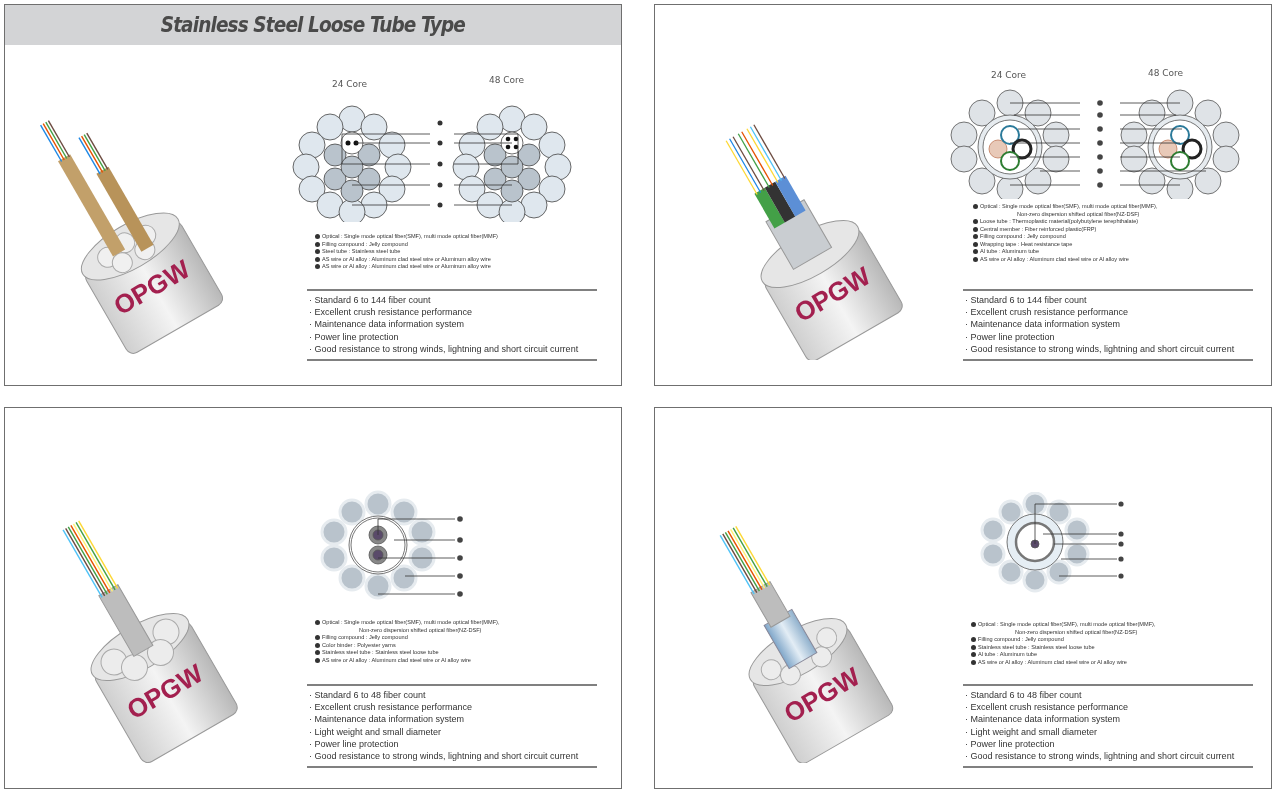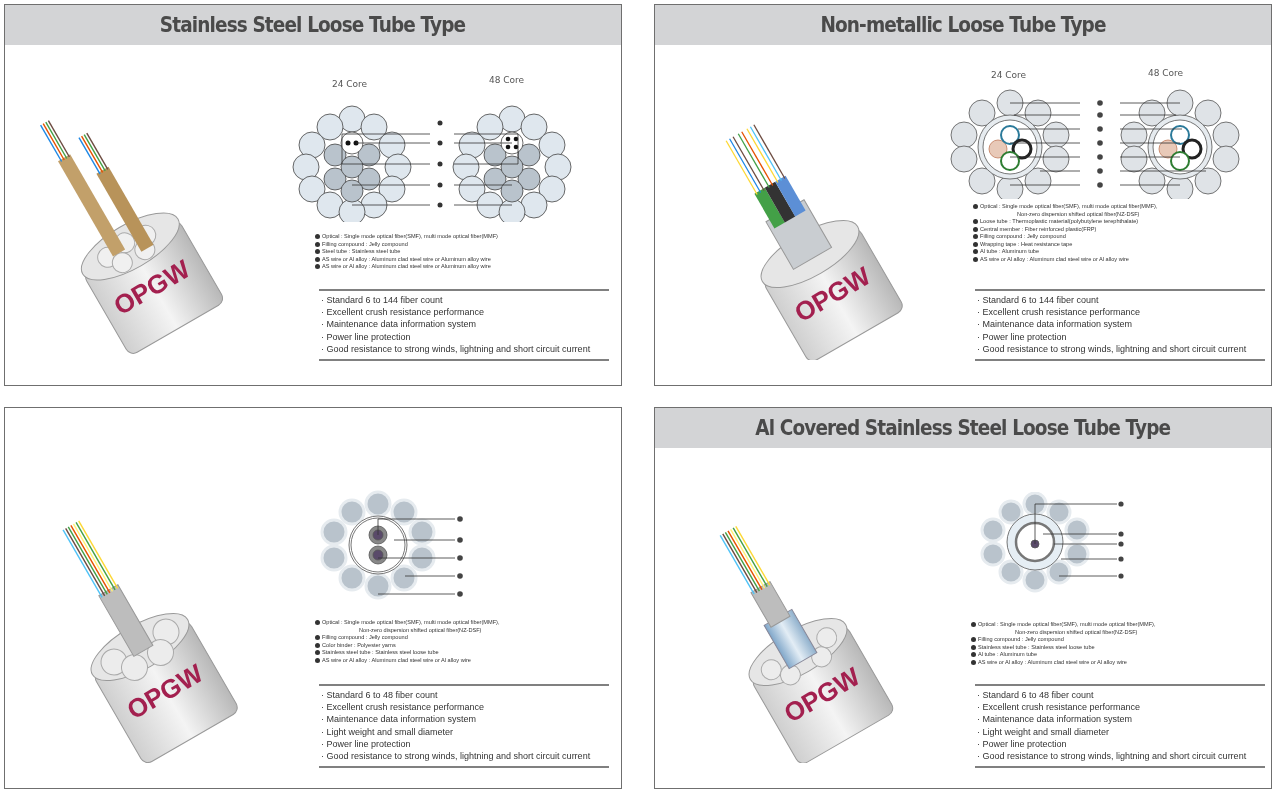--- a/index.html
+++ b/index.html
@@ -5,33 +5,33 @@
   * { box-sizing: border-box; margin: 0; padding: 0; }
   html, body { width: 1275px; height: 794px; background: #ffffff; overflow: hidden; }
   body { position: relative; font-family: "Liberation Sans", sans-serif; color: #222; }
 
   .panel { position: absolute; width: 618px; height: 382px; border: 1px solid #6f6f6f; background: #fff; }
   .panel.p0 { left: 4px;   top: 4px; }
   .panel.p1 { left: 654px; top: 4px; }
   .panel.p2 { left: 4px;   top: 407px; }
   .panel.p3 { left: 654px; top: 407px; }
 
-  .panel-header { height: 40px; background: #d3d4d6; display: flex; align-items: center; justify-content: center; }
+  .panel-header { height: 40px; background: #d3d4d6; display: flex; align-items: center; justify-content: center; font-style: italic; }
   .panel-title { font-family: "DejaVu Sans", sans-serif; font-size: 21px; color: #4a4a4a; letter-spacing: -1px; transform: scaleX(0.88); white-space: nowrap; }
 
   .photo { position: absolute; left: 26px; top: 90px; width: 240px; height: 260px; }
   .diagram { position: absolute; }
   .diagram svg { display: block; }
 
   .legend { position: absolute; font-size: 5.6px; line-height: 7.5px; color: #333; }
   .legend .li { display: flex; white-space: nowrap; }
   .legend .num { display: inline-block; width: 5px; height: 5px; border-radius: 50%; background: #333; margin: 1px 2px 0 0; flex: none; }
   .legend .cont { padding-left: 44px; }
 
-  .features { position: absolute; width: 290px; border-top: 2px solid #808080; border-bottom: 2px solid #808080; padding: 3px 0 4px 2px; margin-left: 12px; }
+  .features { position: absolute; width: 290px; border-top: 2px solid #808080; border-bottom: 2px solid #808080; padding: 3px 0 4px 2px; }
   .features .fi { font-size: 9px; line-height: 12.2px; color: #333; white-space: nowrap; }
   .features .fi::before { content: "· "; }
 
   .core-label { position: absolute; font-size: 9px; color: #555; font-family: "DejaVu Sans", sans-serif; }
 </style>
 </head>
 <body>
 
 <section class="panel p0">
   <div class="panel-header">
@@ -180,23 +180,20 @@
   <div class="features" style="left:302px;top:284px;">
     <div class="fi">Standard 6 to 144 fiber count</div>
     <div class="fi">Excellent crush resistance performance</div>
     <div class="fi">Maintenance data information system</div>
     <div class="fi">Power line protection</div>
     <div class="fi">Good resistance to strong winds, lightning and short circuit current</div>
   </div>
 </section>
 
 <section class="panel p1">
-  <div class="panel-header">
-    <h2 class="panel-title">Non-metallic Loose Tube Type</h2>
-  </div>
 
   <div class="photo" style="left:60px;top:95px;width:230px;">
     <svg width="230" height="260" viewBox="0 0 230 260">
       <defs>
           <linearGradient id="g1" x1="0" x2="1">
             <stop offset="0" stop-color="#cfcfcf"></stop>
             <stop offset=".5" stop-color="#f4f4f4"></stop>
             <stop offset="1" stop-color="#b8b8b8"></stop>
           </linearGradient>
         </defs>
@@ -441,23 +438,20 @@
     <div class="fi">Standard 6 to 48 fiber count</div>
     <div class="fi">Excellent crush resistance performance</div>
     <div class="fi">Maintenance data information system</div>
     <div class="fi">Light weight and small diameter</div>
     <div class="fi">Power line protection</div>
     <div class="fi">Good resistance to strong winds, lightning and short circuit current</div>
   </div>
 </section>
 
 <section class="panel p3">
-  <div class="panel-header">
-    <h2 class="panel-title">Al Covered Stainless Steel Loose Tube Type</h2>
-  </div>
 
   <div class="photo" style="left:48px;top:90px;width:230px;">
     <svg width="230" height="265" viewBox="0 0 230 265">
       <defs>
         <linearGradient id="g3" x1="0" x2="1">
             <stop offset="0" stop-color="#cfcfcf"></stop>
             <stop offset=".5" stop-color="#f4f4f4"></stop>
             <stop offset="1" stop-color="#b8b8b8"></stop>
           </linearGradient>
         <linearGradient id="g3b" x1="0" x2="1">

